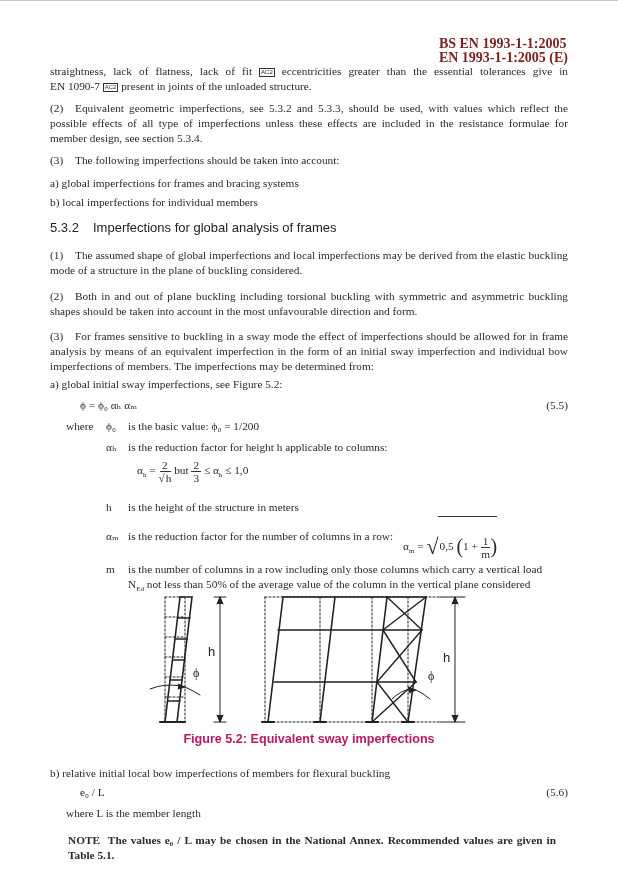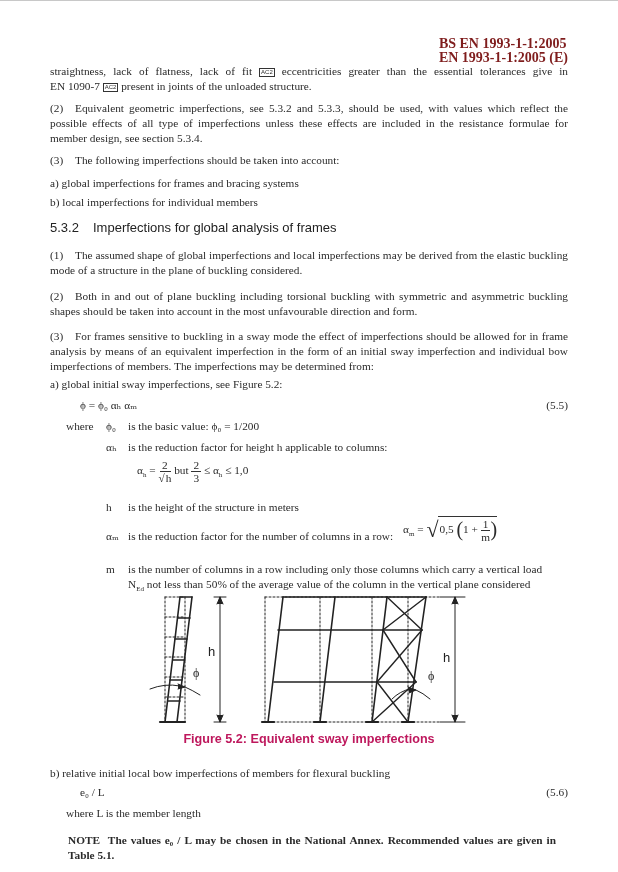--- a/index.html
+++ b/index.html
@@ -109,21 +109,21 @@
 </div>
 
 <div class="abs p" style="left:106px; top:500px;">h</div>
 <div class="abs p" style="left:128px; top:500px;">is the height of the structure in meters</div>
 
 <div class="abs p" style="left:106px; top:529px;">αₘ</div>
 <div class="abs p" style="left:128px; top:529px;">is the reduction factor for the number of columns in a row:</div>
 <div class="abs math" style="left:403px; top:516px;">
   <span>α</span><sub>m</sub>
   <span>=</span>
-  <span style="font-size:22px; vertical-align:-4px;">√</span><span class="sqrt" style="display:inline-block; padding-top:1px;">
+  <span style="font-size:22px; vertical-align:-4px;">√</span><span class="sqrt" style="display:inline-block; padding-top:18px;">
     <span>0,5</span>
     <span style="font-size:20px; vertical-align:-3px;">(</span><span>1 +</span>
     <span class="frac">
       <span class="top">1</span>
       <span>m</span>
     </span><span style="font-size:20px; vertical-align:-3px;">)</span>
   </span>
 </div>
 
 <div class="abs p" style="left:106px; top:562px;">m</div>

